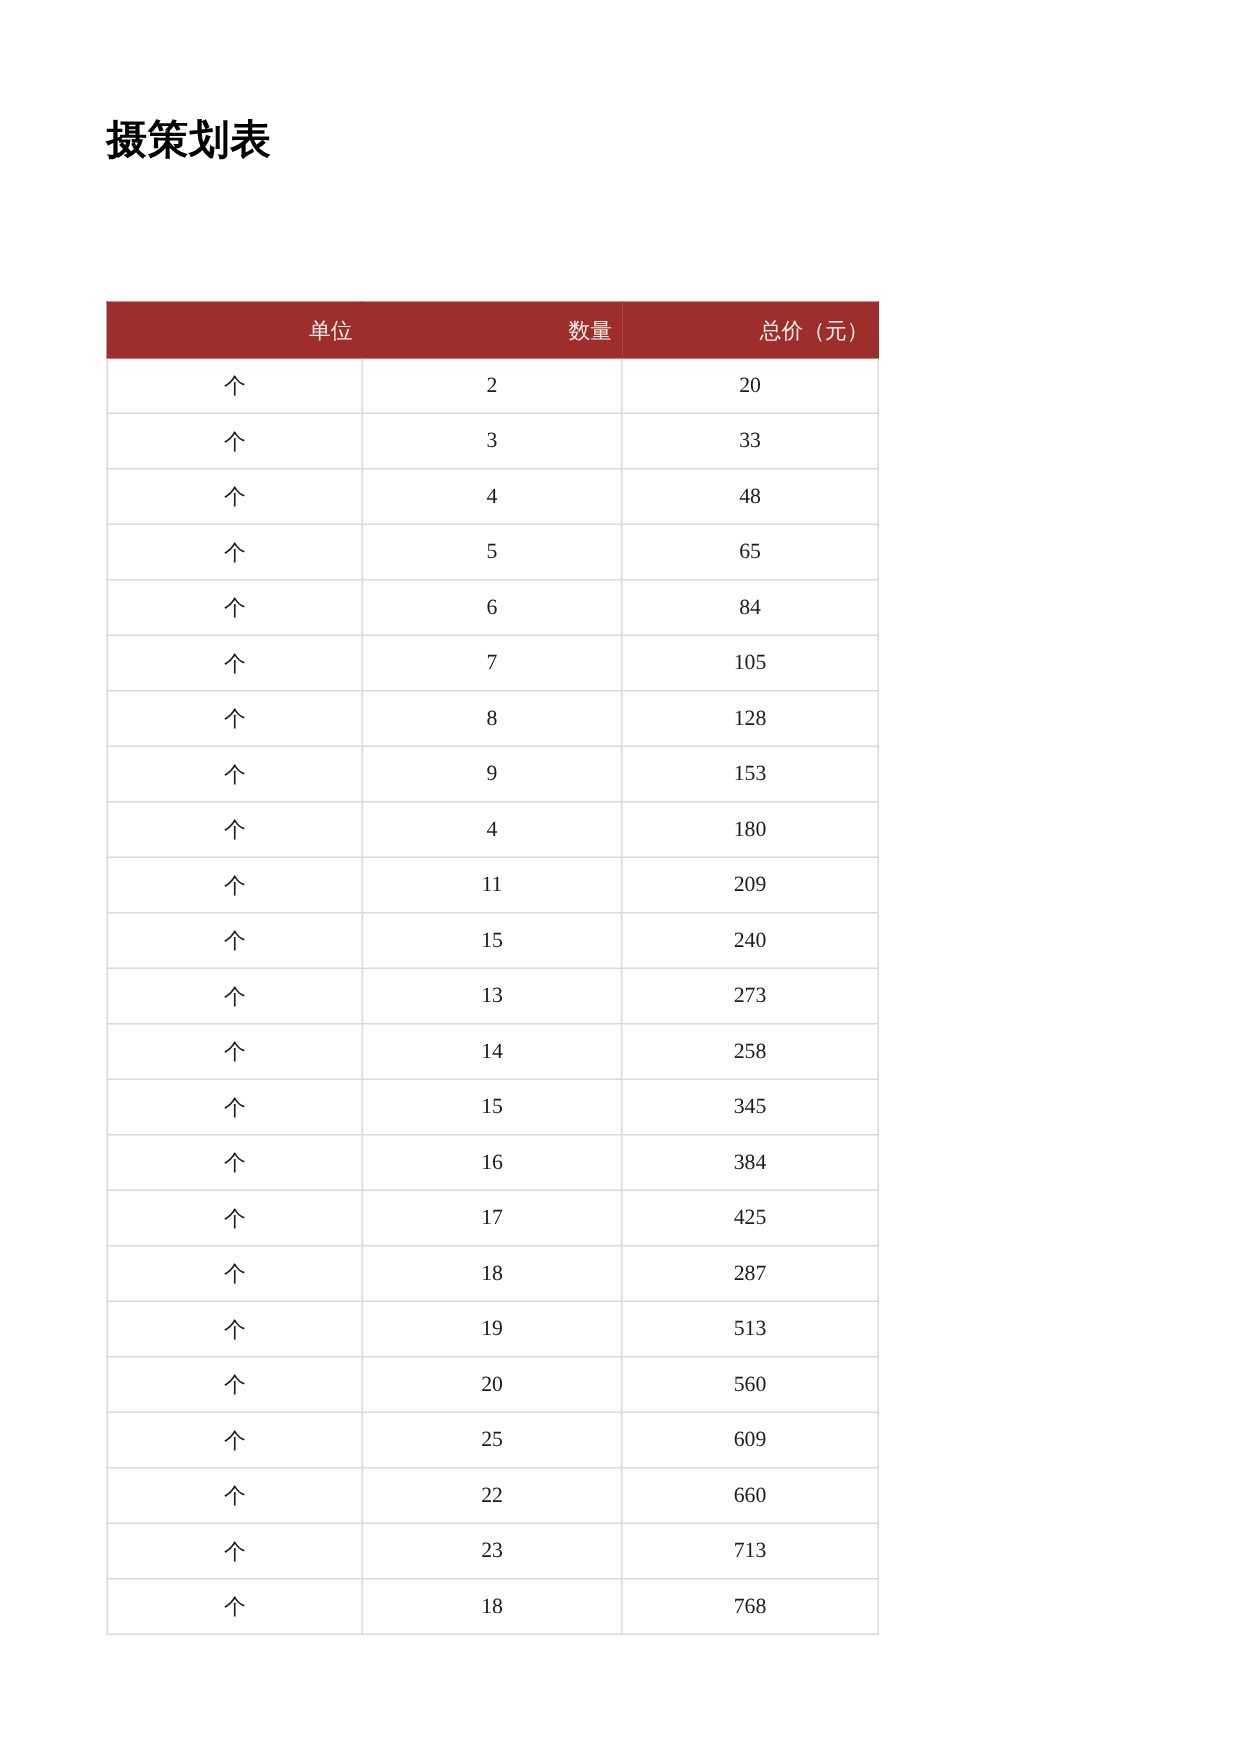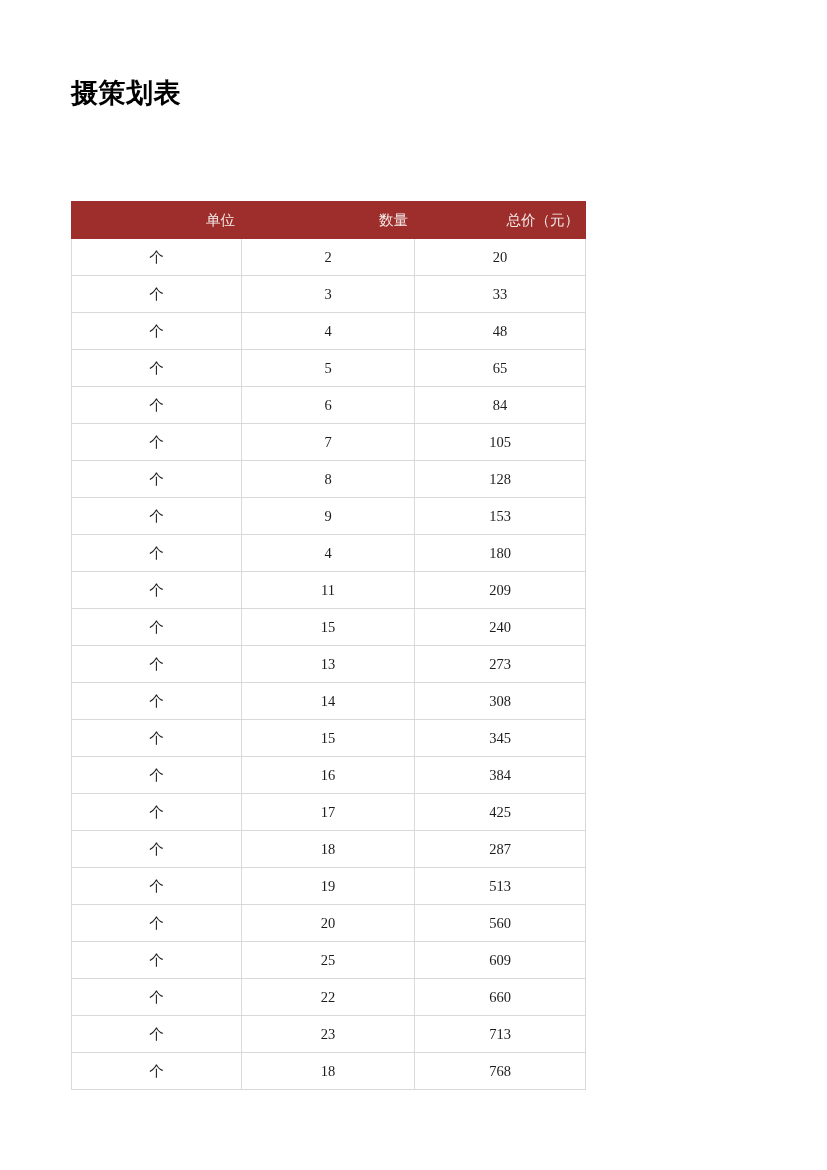--- a/index.html
+++ b/index.html
@@ -192,21 +192,21 @@
           <td>240</td>
         </tr>
         <tr>
           <td>个</td>
           <td>13</td>
           <td>273</td>
         </tr>
         <tr>
           <td>个</td>
           <td>14</td>
-          <td>308</td>
+          <td>258</td>
         </tr>
         <tr>
           <td>个</td>
           <td>15</td>
           <td>345</td>
         </tr>
         <tr>
           <td>个</td>
           <td>16</td>
           <td>384</td>

